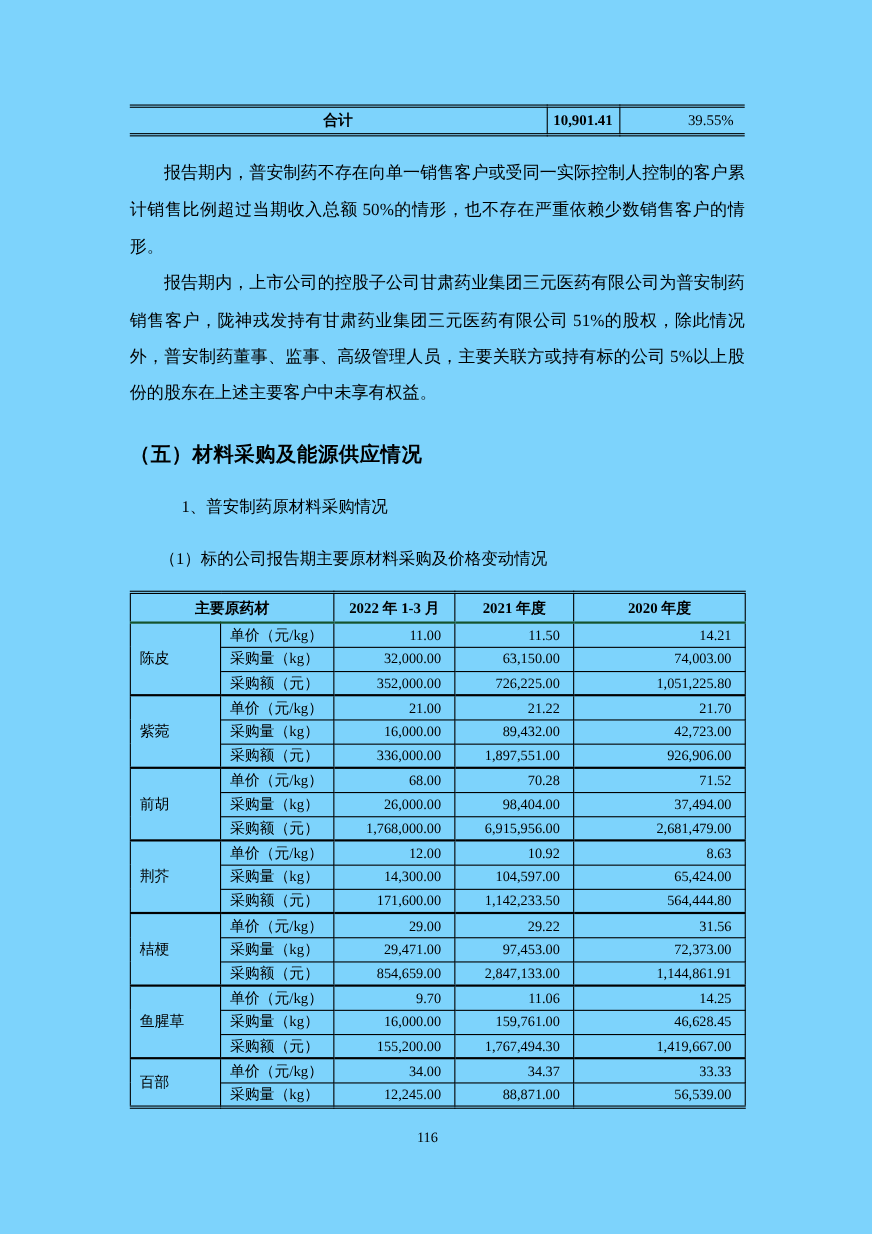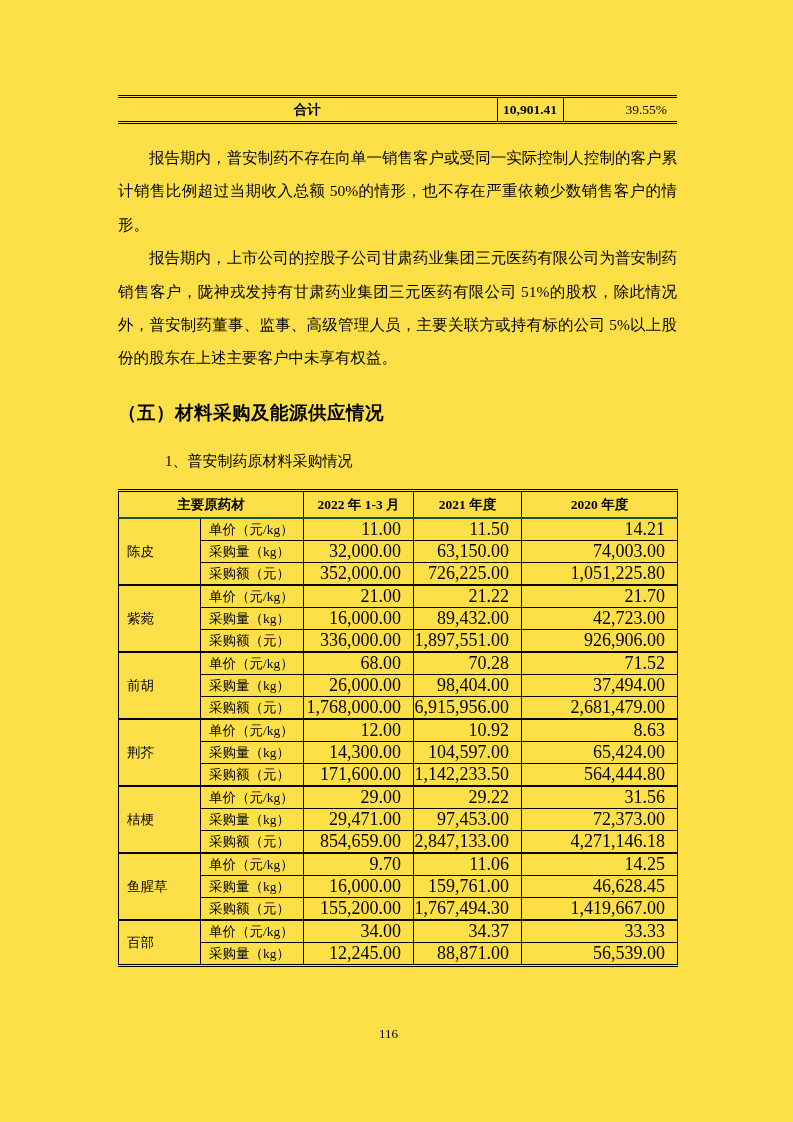--- a/index.html
+++ b/index.html
@@ -1,21 +1,21 @@
 <!DOCTYPE html>
 <html><head>
 <meta charset="utf-8">
 <style>
   * { margin: 0; padding: 0; box-sizing: border-box; }
   html, body { background: #ffffff; }
   .page {
     position: relative;
     width: 793px;
     height: 1122px;
-    background: #fde047;
+    background: #7dd3fc;
     overflow: hidden;
     padding-left: 118px;
     padding-right: 116px;
     font-family: "Liberation Serif", "DejaVu Serif", serif;
     color: #000;
   }
 
   
   .summary-table {
     width: 559px;
@@ -76,21 +76,21 @@
   .main-table thead th {
     height: 28px;
     font-weight: bold;
     text-align: center;
     border-bottom: 2px solid #14532d;
   }
   .main-table tbody td { height: 22px; }
   .main-table tbody tr.group-start td { border-top: 2px solid #000; }
   .main-table td.herb { text-align: left; padding-left: 8px; }
   .main-table td.metric { text-align: left; padding-left: 8px; }
-  .main-table td.val { text-align: right; padding-right: 12px; font-size: 18px; }
+  .main-table td.val { text-align: right; padding-right: 12px; font-size: 13px; }
 
   
   .page-number {
     position: absolute;
     left: 0; right: 16px;
     top: 1026px;
     text-align: center;
     font-size: 13px;
   }
 </style>
@@ -107,20 +107,21 @@
         <td class="st-pct">39.55%</td>
       </tr>
     </tbody>
   </table>
 
   <p class="body-para first">报告期内，普安制药不存在向单一销售客户或受同一实际控制人控制的客户累计销售比例超过当期收入总额 50%的情形，也不存在严重依赖少数销售客户的情形。</p>
   <p class="body-para">报告期内，上市公司的控股子公司甘肃药业集团三元医药有限公司为普安制药销售客户，陇神戎发持有甘肃药业集团三元医药有限公司 51%的股权，除此情况外，普安制药董事、监事、高级管理人员，主要关联方或持有标的公司 5%以上股份的股东在上述主要客户中未享有权益。</p>
 
   <h2 class="section-heading">（五）材料采购及能源供应情况</h2>
   <p class="sub-item level1">1、普安制药原材料采购情况</p>
+  <p class="sub-item level2">（1）标的公司报告期主要原材料采购及价格变动情况</p>
 
   <table class="main-table">
     <colgroup>
       <col style="width:82px">
       <col style="width:103px">
       <col style="width:110px">
       <col style="width:108px">
       <col style="width:156px">
     </colgroup>
     <thead id="mt-head">
@@ -218,21 +219,21 @@
         <tr>
           <td class="metric">采购量（kg）</td>
           <td class="val">29,471.00</td>
           <td class="val">97,453.00</td>
           <td class="val">72,373.00</td>
         </tr>
         <tr>
           <td class="metric">采购额（元）</td>
           <td class="val">854,659.00</td>
           <td class="val">2,847,133.00</td>
-          <td class="val">4,271,146.18</td>
+          <td class="val">1,144,861.91</td>
         </tr>
         <tr class="group-start">
           <td rowspan="3" class="herb">鱼腥草</td>
           <td class="metric">单价（元/kg）</td>
           <td class="val">9.70</td>
           <td class="val">11.06</td>
           <td class="val">14.25</td>
         </tr>
         <tr>
           <td class="metric">采购量（kg）</td>

